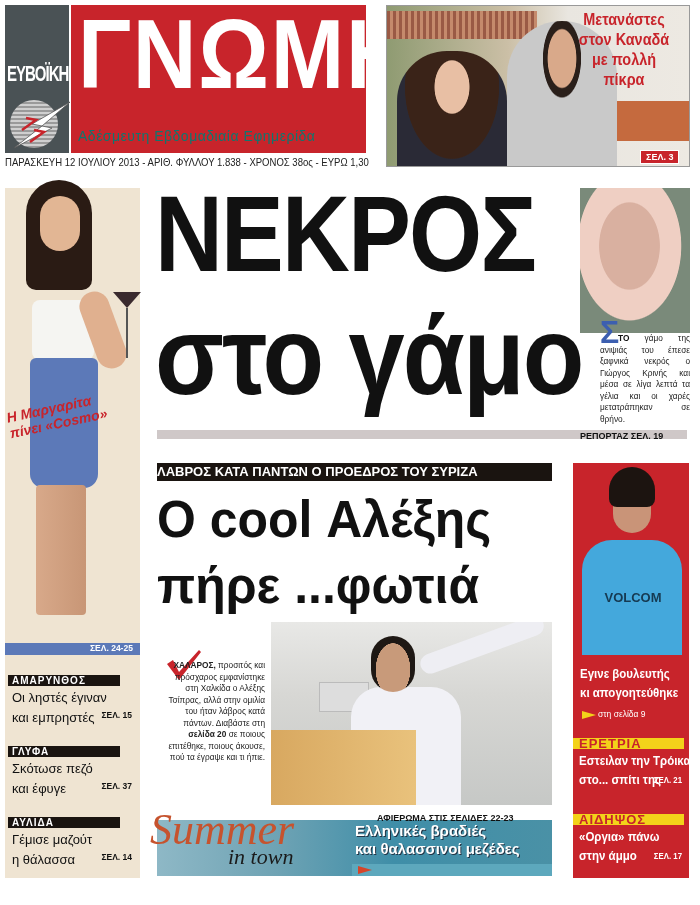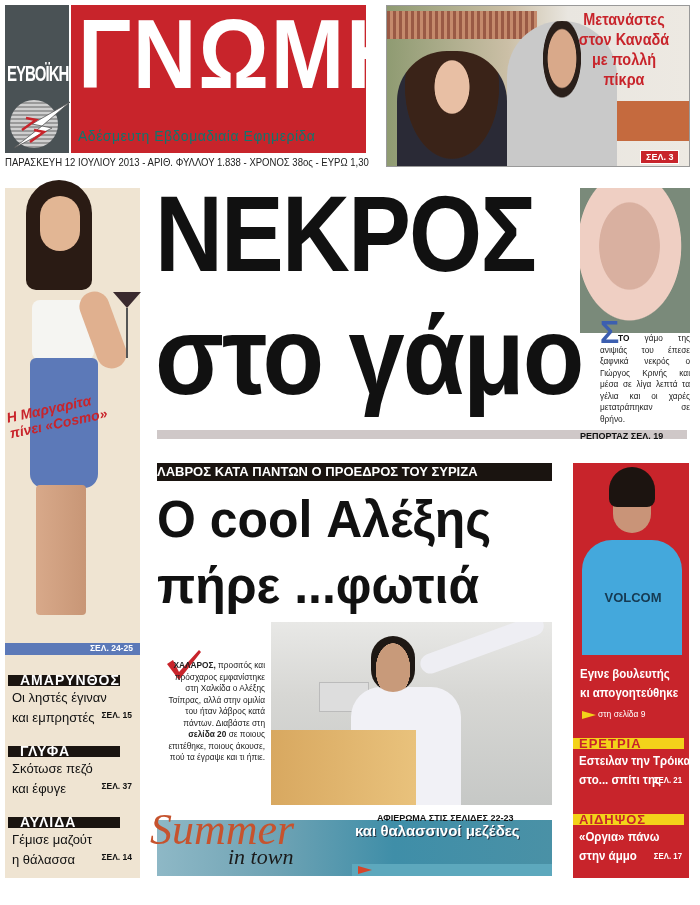--- a/index.html
+++ b/index.html
@@ -34,21 +34,21 @@
   .model .top { position:absolute; left:14px; top:120px; width:62px; height:60px; background:#f5f5f2; border-radius:8px; }
   .model .skirt { position:absolute; left:12px; top:178px; width:68px; height:130px; background:#5c79b8; border-radius: 6px 6px 14px 14px; }
   .model .legs { position:absolute; left:18px; top:305px; width:50px; height:130px; background:linear-gradient(90deg, #d8a98a, #c89676); border-radius: 4px; }
   .model .arm { position:absolute; left:70px; top:110px; width:30px; height:80px; background:#e0b08f; border-radius:15px; transform: rotate(-20deg); }
   .model .glass { position:absolute; left:95px; top:112px; width:0; height:0; border-left:14px solid transparent; border-right:14px solid transparent; border-top:16px solid #3a2a2e; }
   .model .stem { position:absolute; left:108px; top:128px; width:2px; height:50px; background:#555; }
   .cosmo { left: 5px; top: 410px; color: #c8242b; font-weight: bold; font-style: italic; font-size: 14px; line-height: 16px; transform: rotate(-12deg); transform-origin: left top; white-space: nowrap; }
   .left-sel-bar { left: 5px; top: 643px; width: 135px; height: 12px; background: #5c79b8; }
   .left-sel { left: 90px; top: 643px; color: #fff; font-size: 8.5px; font-weight: bold; }
 
-  .lbrief-label { left: 8px; width: 112px; height: 11px; background: #1a1410; color: #fff; font-size: 14px; font-weight: bold; letter-spacing: 1px; padding-left: 12px; line-height: 11px; }
+  .lbrief-label { left: 8px; width: 112px; height: 11px; background: #1a1410; color: #fff; font-size: 10px; font-weight: bold; letter-spacing: 1px; padding-left: 4px; line-height: 11px; }
   .lbrief-title { left: 12px; width: 120px; font-size: 13px; line-height: 20px; color: #111; }
   .lbrief-sel { font-size: 8.5px; font-weight: bold; position: absolute; right: 0; bottom: 3px; }
 
   
   .hl1 { left: 155px; top: 180px; width: 420px; font-weight: bold; font-size: 108px; line-height: 1; letter-spacing: -2px; color: #111; transform: scaleX(0.87); transform-origin: left top; white-space: nowrap; }
   .hl2 { left: 155px; top: 300px; width: 440px; font-weight: bold; font-size: 112px; line-height: 1; letter-spacing: -2px; color: #111; transform: scaleX(0.9); transform-origin: left top; white-space: nowrap; }
   .hl-bar { left: 157px; top: 430px; width: 530px; height: 9px; background: #cfc8c8; }
   .hl-report { left: 580px; top: 431px; font-size: 9px; font-weight: bold; color: #111; }
 
   .bald { left: 580px; top: 188px; width: 110px; height: 145px; background: radial-gradient(ellipse at 45% 40%, #d9b0a0 0 35%, #efcfc3 36% 60%, #7a8a7a 61%); }
@@ -188,20 +188,21 @@
   <div class="body"></div>
   <div class="arm"></div>
   <div class="head"></div>
   <div class="podium"></div>
 </div>
 
 <div class="abs summer"></div>
 <div class="abs summer-big">Summer</div>
 <div class="abs summer-small">in town</div>
 <div class="abs summer-title">
+  <div>Ελληνικές βραδιές</div>
   <div>και θαλασσινοί μεζέδες</div>
 </div>
 <div class="abs summer-strip"></div>
 <div class="abs summer-arrow"></div>
 <div class="abs summer-link">ΑΦΙΕΡΩΜΑ ΣΤΙΣ ΣΕΛΙΔΕΣ 22-23</div>
 
 <div class="abs rcol"></div>
 <div class="abs boy">
   <div class="shirt"></div>
   <div class="face"></div>

